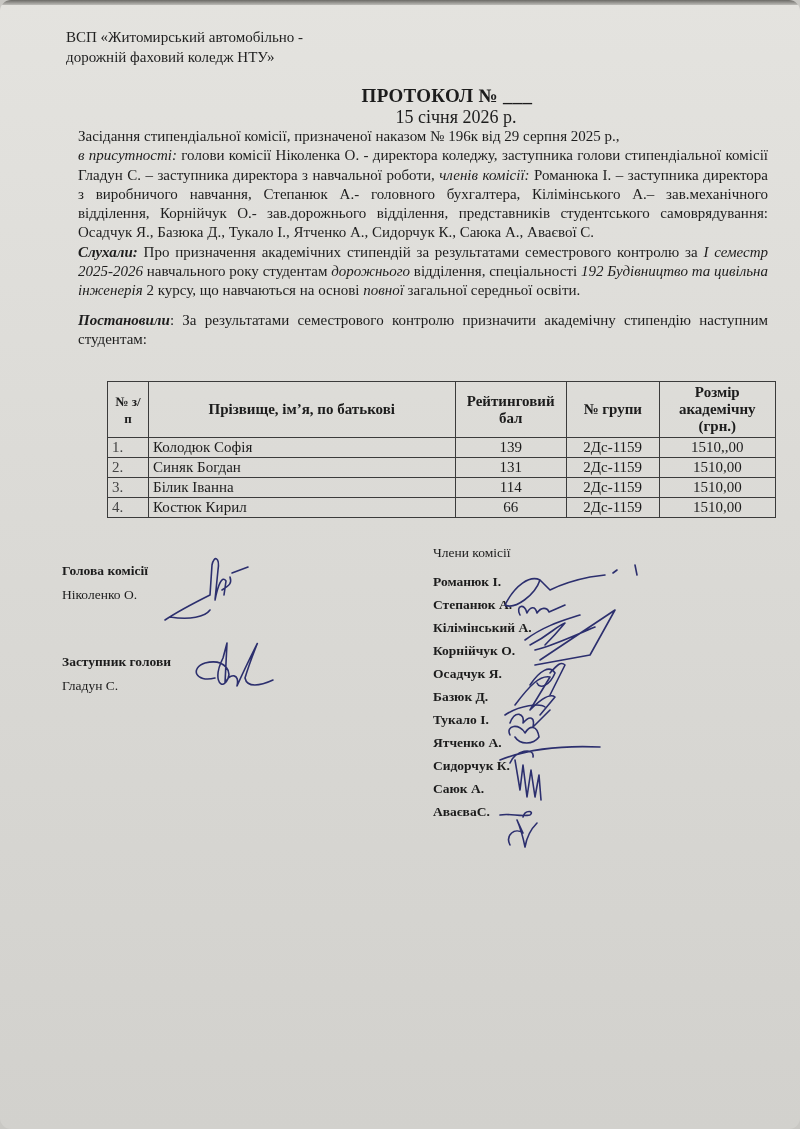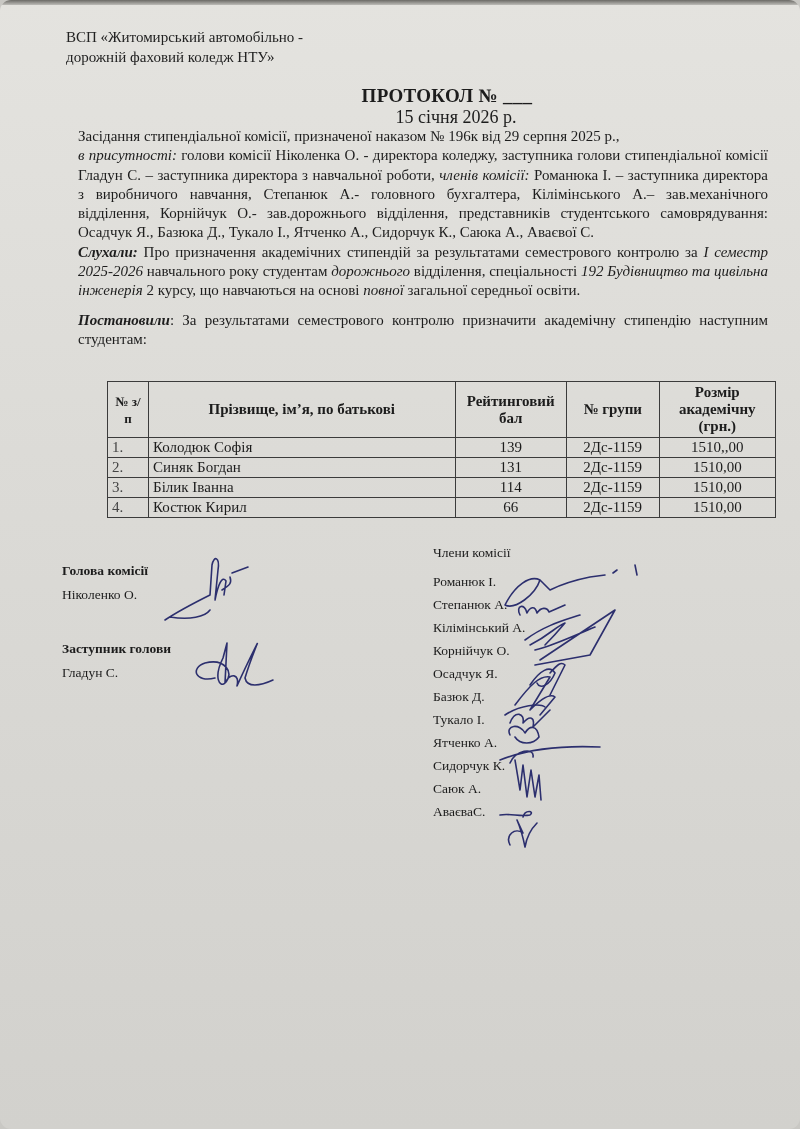--- a/index.html
+++ b/index.html
@@ -31,21 +31,21 @@
   table.grid th, table.grid td { border: 1px solid #3b3b3b; padding: 0 4px; }
   table.grid th { font-weight: bold; text-align: center; height: 55px; line-height: 17px; }
   table.grid td { height: 19px; line-height: 19px; }
   table.grid td.c { text-align: center; }
   table.grid td.n { color: #444; }
   .sig-left { position: absolute; left: 62px; top: 563px; font-size: 13.5px; }
   .sig-left .role { font-weight: bold; }
   .sig-left .person { margin-top: 8px; }
   .sig-right { position: absolute; left: 433px; top: 545px; font-size: 13.5px; }
   .sig-right .role { font-weight: normal; margin-bottom: 9px; }
-  .sig-right .member { height: 23px; line-height: 23px; }
+  .sig-right .member { height: 23px; line-height: 23px; font-weight: bold; }
   svg.scribble { position: absolute; overflow: visible; }
   svg.scribble path { fill: none; stroke: #2c2f6e; stroke-width: 1.6; stroke-linecap: round; stroke-linejoin: round; }
 </style>
 </head>
 <body>
 
 <div class="page">
 
   <div class="org">
     <div>ВСП «Житомирський автомобільно -</div>
@@ -110,21 +110,21 @@
         <td class="c">66</td>
         <td class="c">2Дс-1159</td>
         <td class="c">1510,00</td>
       </tr>
     </tbody>
   </table>
 
   <div class="sig-left">
     <div class="role">Голова комісії</div>
     <div class="person">Ніколенко О.</div>
-    <div class="role" style="margin-top:38px">Заступник голови</div>
+    <div class="role" style="margin-top:51px">Заступник голови</div>
     <div class="person">Гладун С.</div>
   </div>
 
   <div class="sig-right">
     <div class="role">Члени комісії</div>
     <div class="member">Романюк І.</div>
     <div class="member">Степанюк А.</div>
     <div class="member">Кілімінський А.</div>
     <div class="member">Корнійчук О.</div>
     <div class="member">Осадчук Я.</div>

